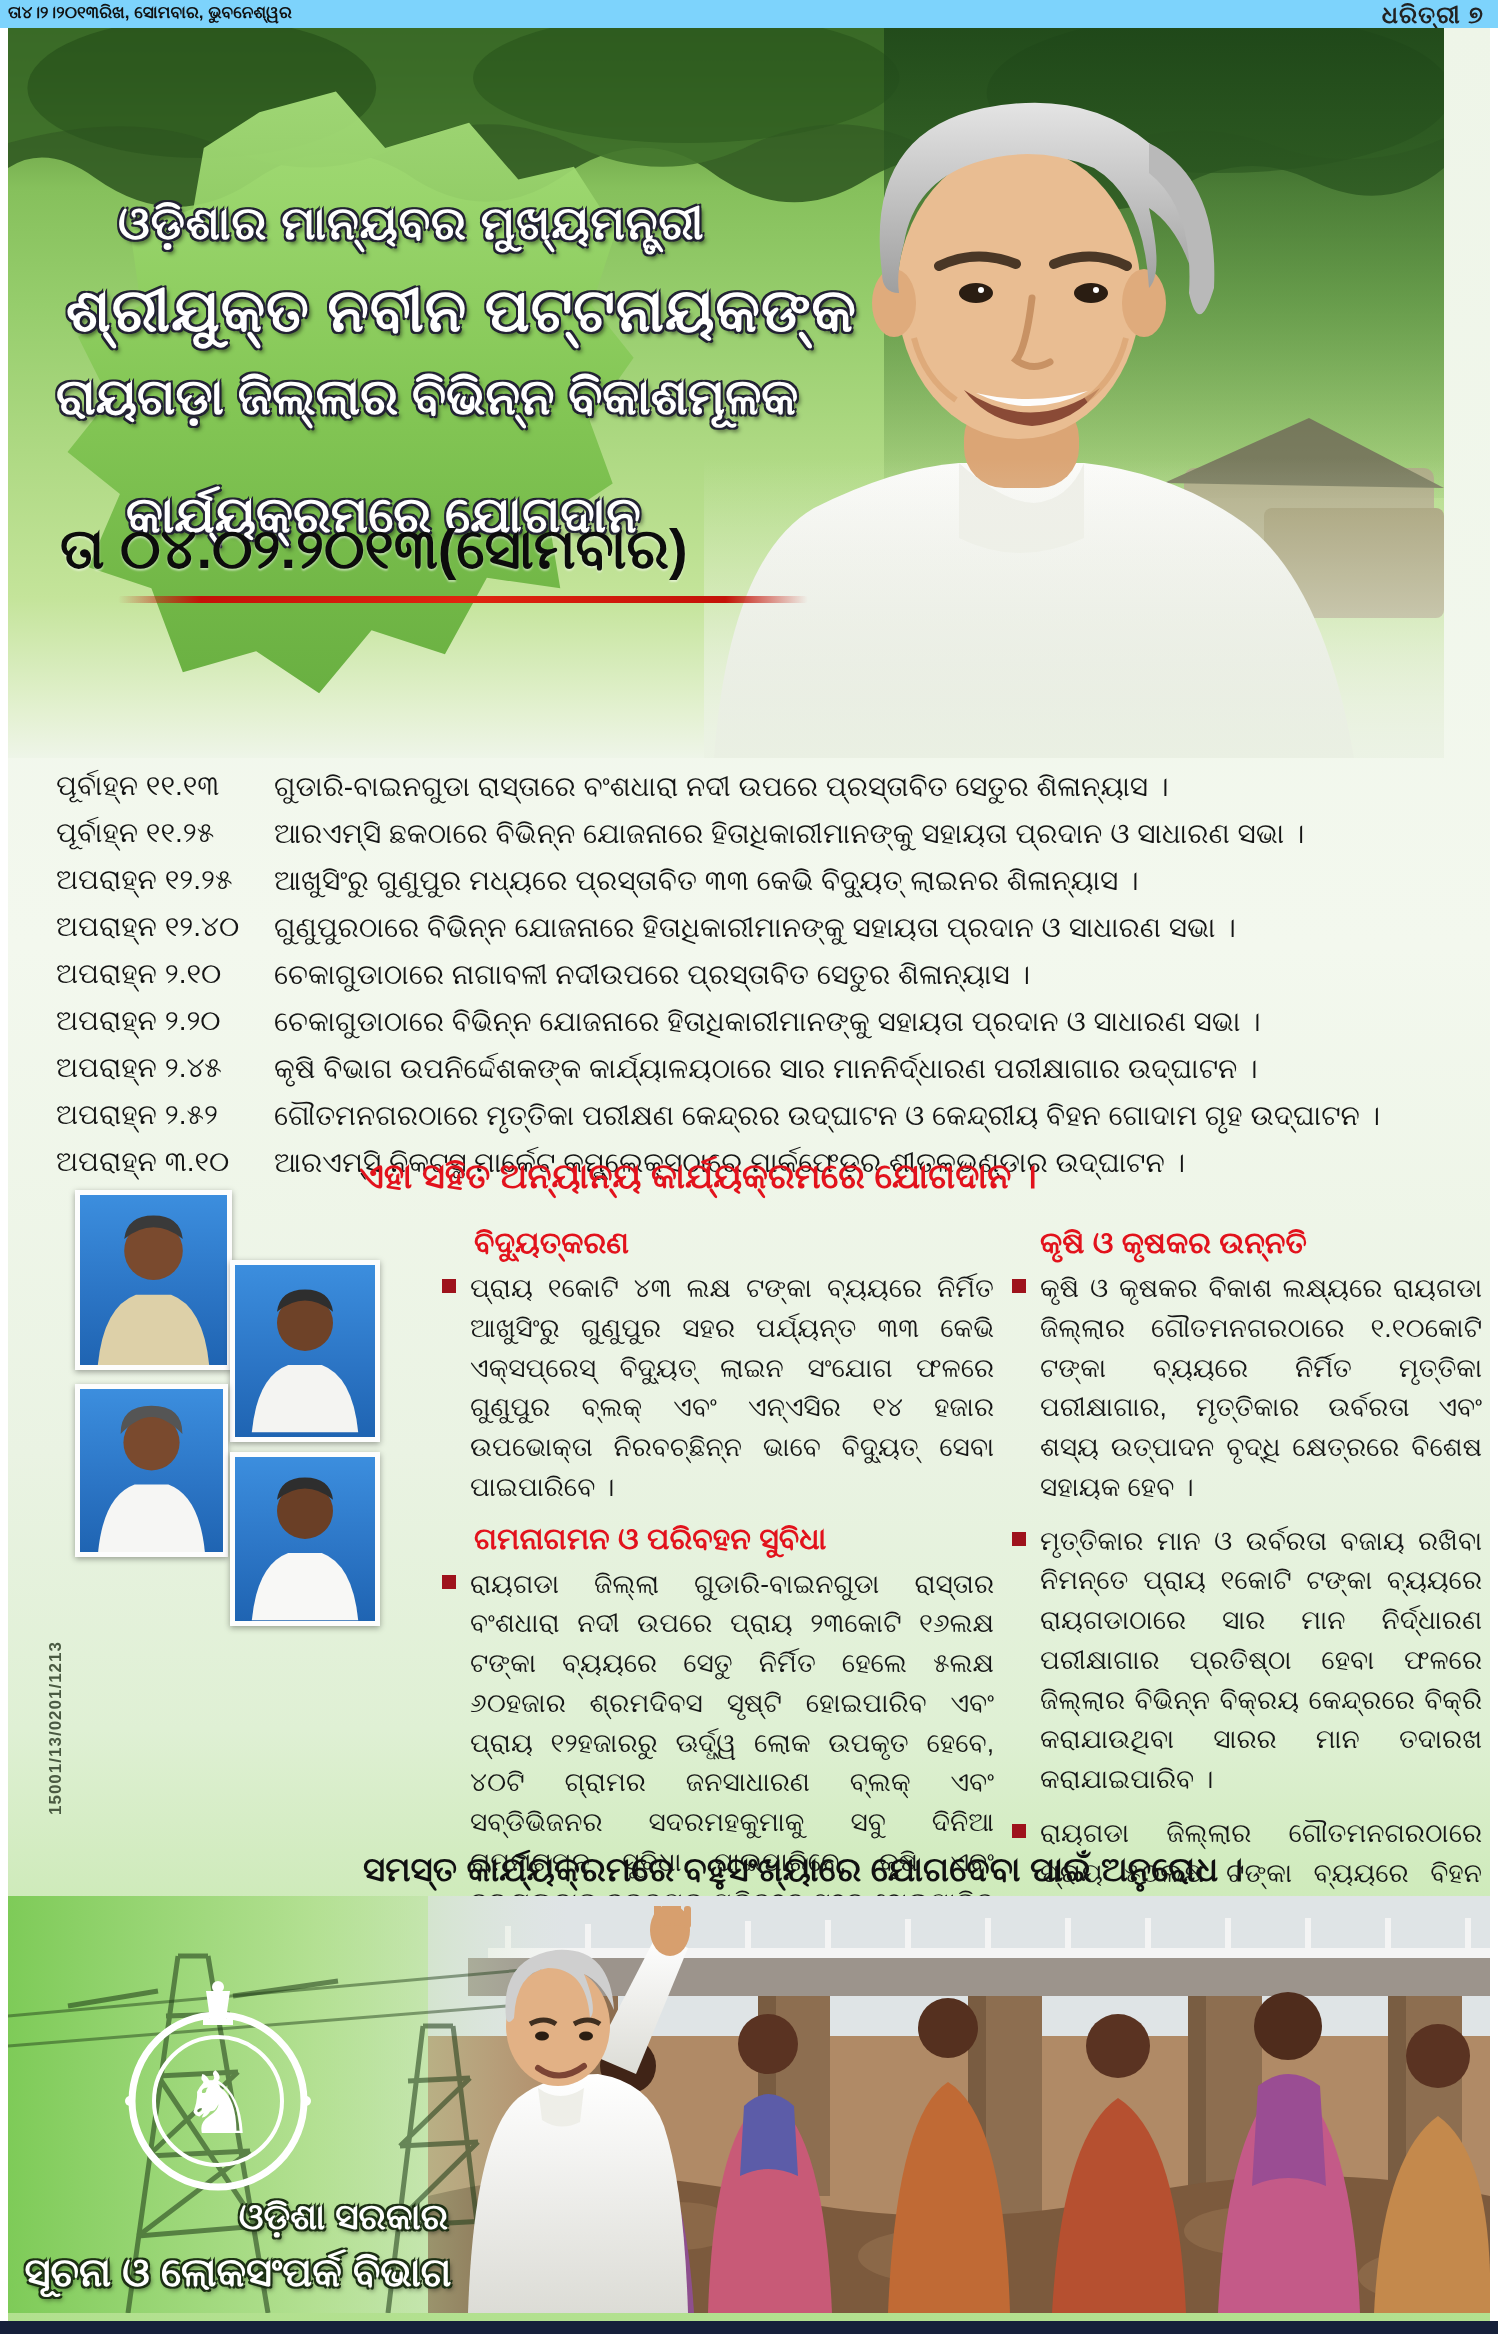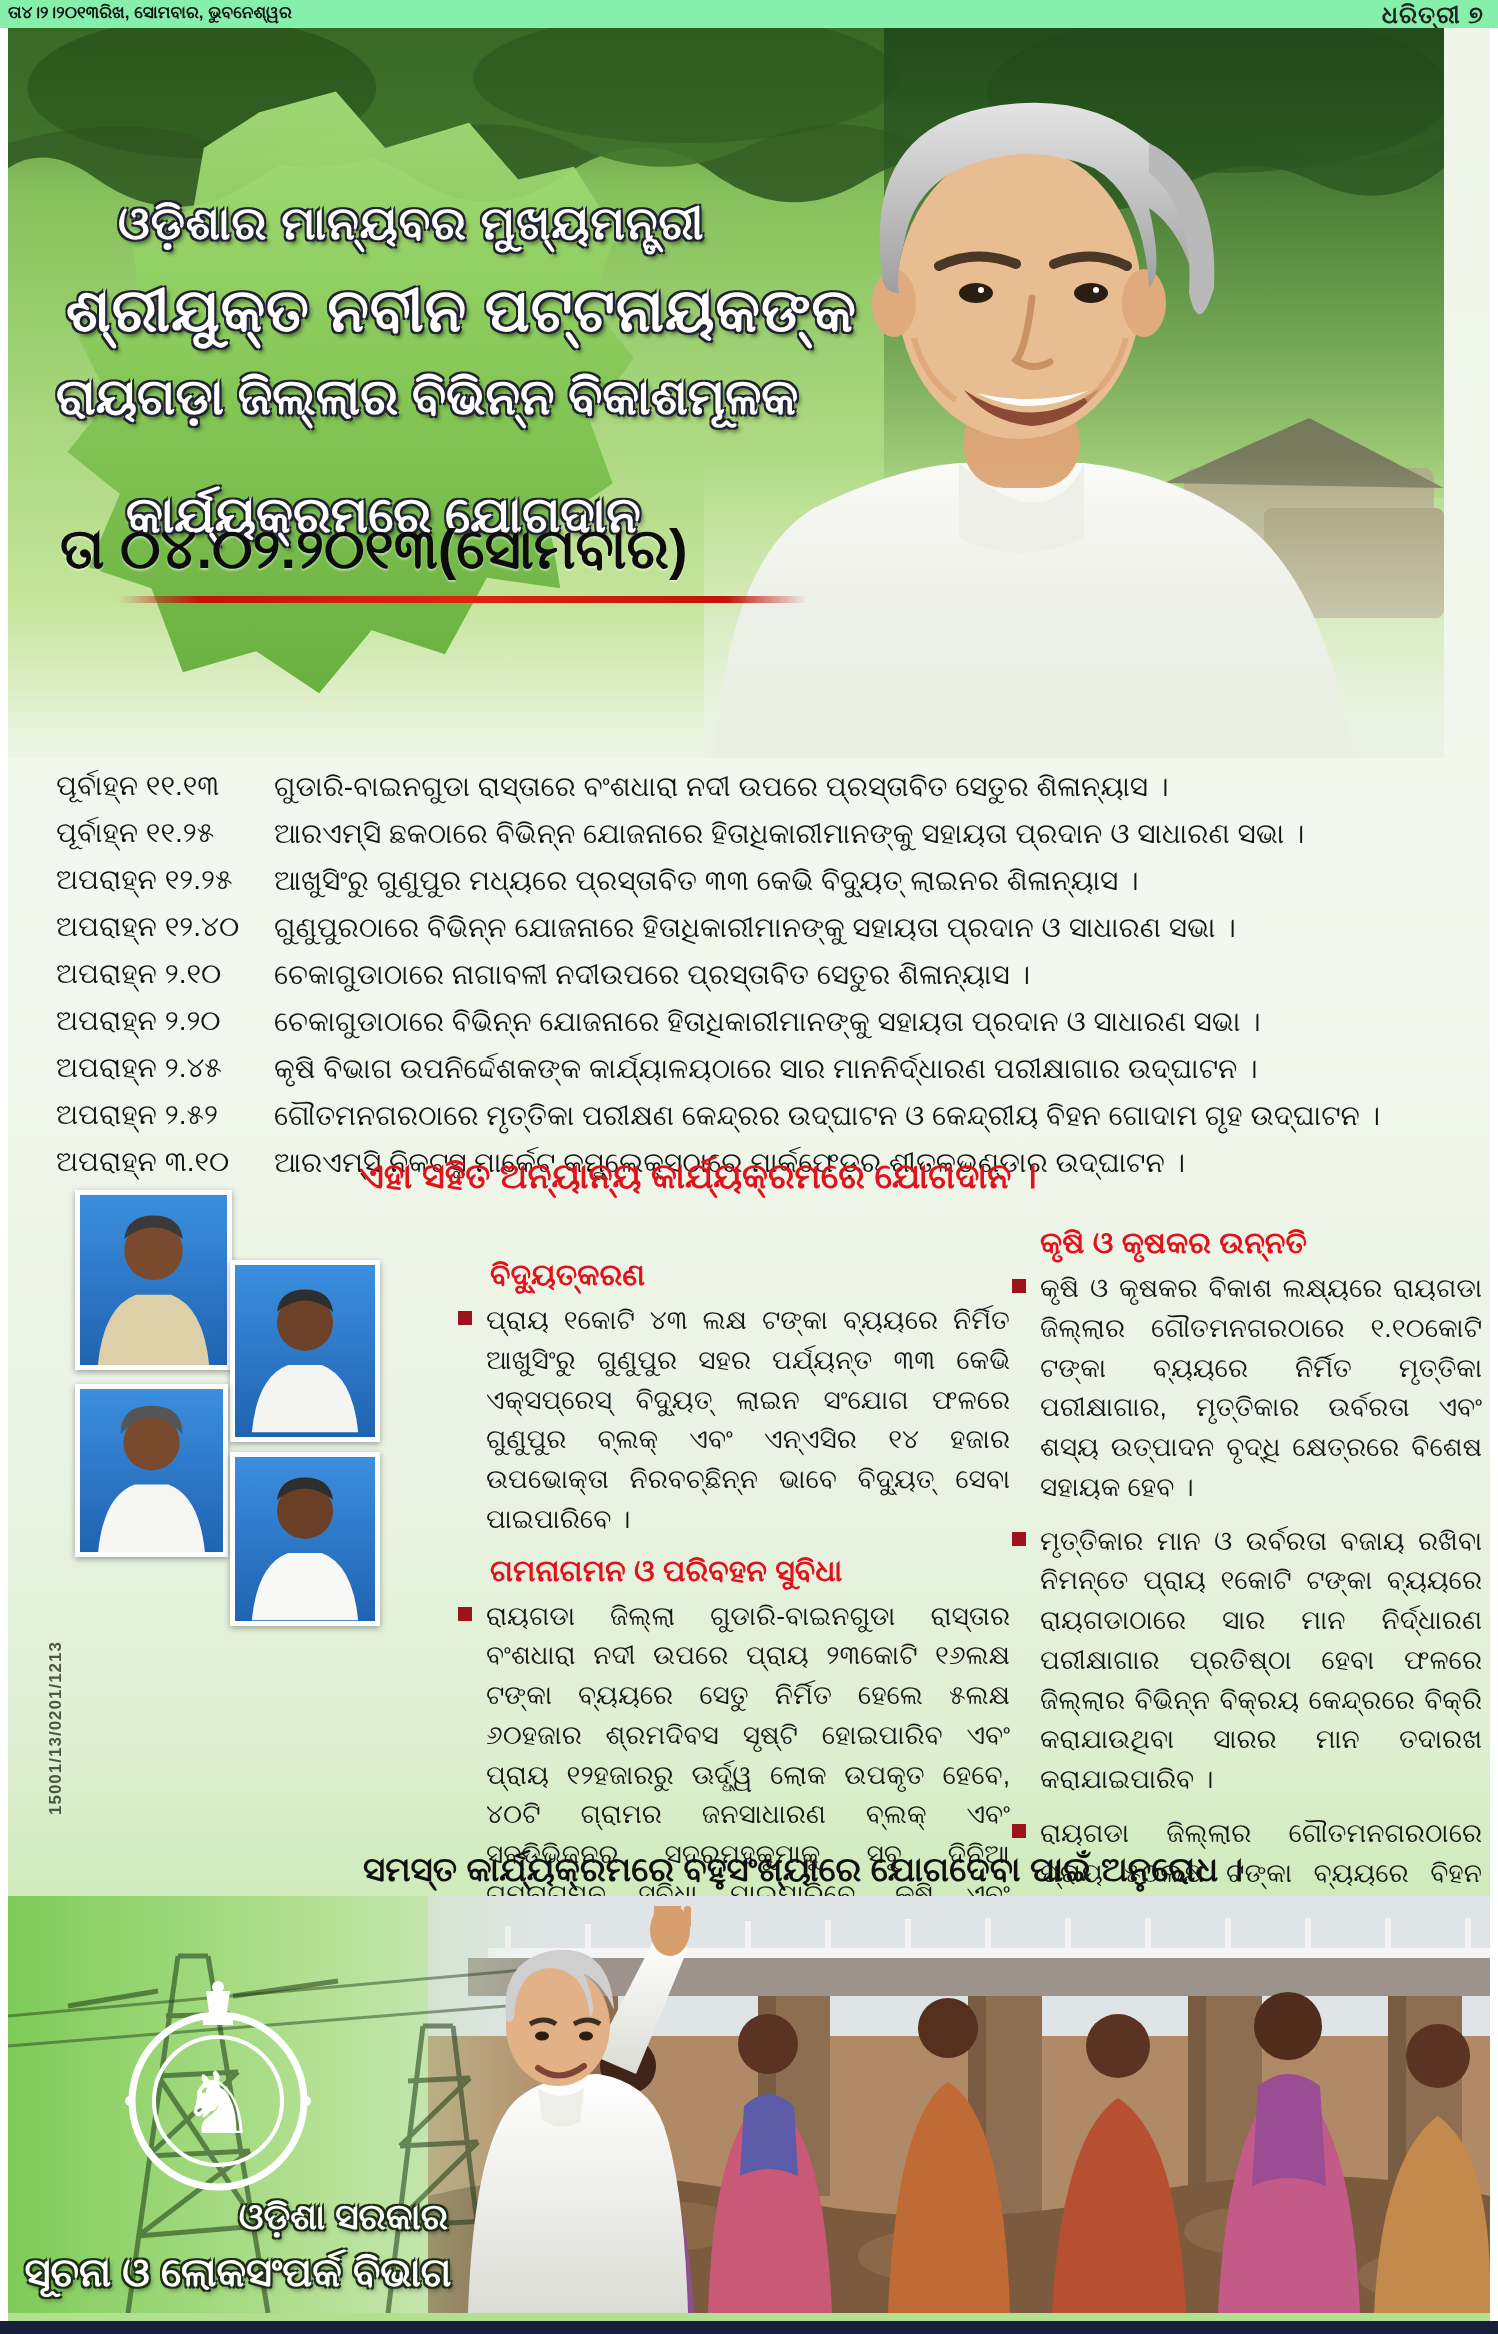--- a/index.html
+++ b/index.html
@@ -1,20 +1,20 @@
 <!DOCTYPE html>
 <html><head>
 <meta charset="utf-8">
 <style>
   html,body{margin:0;padding:0;}
   body{width:1498px;height:2334px;font-family:"Liberation Sans","DejaVu Sans",sans-serif;background:#ffffff;overflow:hidden;}
   .page{position:relative;width:1498px;height:2334px;background:#ffffff;}
 
   
-  .masthead{position:absolute;left:0;top:0;width:1498px;height:28px;background:#86efac;}
+  .masthead{position:absolute;left:0;top:0;width:1498px;height:28px;background:#7dd3fc;}
   .mast-date{position:absolute;left:8px;top:3px;font-size:17px;font-weight:bold;color:#111;}
   .mast-paper{position:absolute;right:14px;top:1px;font-size:24px;font-weight:bold;color:#222;letter-spacing:1px;}
 
   
   .ad{position:absolute;left:8px;top:28px;width:1482px;height:2298px;overflow:hidden;
       background:linear-gradient(180deg,#eef5e8 0%,#f3f8ee 40%,#eaf3e3 62%,#dff0d4 74%,#cdeab8 82%,#b2e08e 100%);}
 
   
   .topsec{position:absolute;left:0;top:0;width:1436px;height:730px;
       background:linear-gradient(180deg,#355f24 0%,#47762e 6%,#699e44 12%,#86c05c 22%,#96cd6c 38%,#aed983 58%,#c4e49a 78%,#e4f1d2 94%,#eef5e8 100%);}
@@ -43,21 +43,21 @@
   .stime{flex:0 0 218px;font-size:28px;font-weight:normal;color:#141414;white-space:nowrap;}
   .stext{font-size:28px;color:#141414;line-height:1.18;}
   .rednote{position:absolute;left:0;top:1128px;width:1380px;text-align:center;
       font-size:35px;font-weight:bold;color:#e2121c;}
 
   
   .photo{position:absolute;background:linear-gradient(180deg,#3c8ede 0%,#2b74c4 60%,#1f64b2 100%);
       border:5px solid #fdfdfd;box-shadow:0 2px 6px rgba(0,0,0,.35);overflow:hidden;}
   .photo svg{display:block;width:100%;height:100%;}
 
-  .midcol{position:absolute;left:444px;top:1198px;width:558px;margin-top:32px;}
+  .midcol{position:absolute;left:428px;top:1198px;width:558px;}
   .rightcol{position:absolute;left:998px;top:1198px;width:476px;}
   .sec-title{font-size:30px;font-weight:bold;color:#e2121c;margin:0 0 8px 38px;}
   .bullet{display:flex;align-items:flex-start;margin-bottom:14px;}
   .sq{flex:0 0 14px;height:14px;background:#9e121c;margin:10px 14px 0 6px;}
   .btext{font-size:26.5px;color:#161616;line-height:1.5;text-align:justify;font-weight:500;}
 
   .request{position:absolute;left:355px;top:1822px;width:1130px;font-size:34px;font-weight:bold;color:#101010;}
 
   
   .montage{position:absolute;left:0;top:1868px;width:1482px;height:417px;overflow:hidden;

